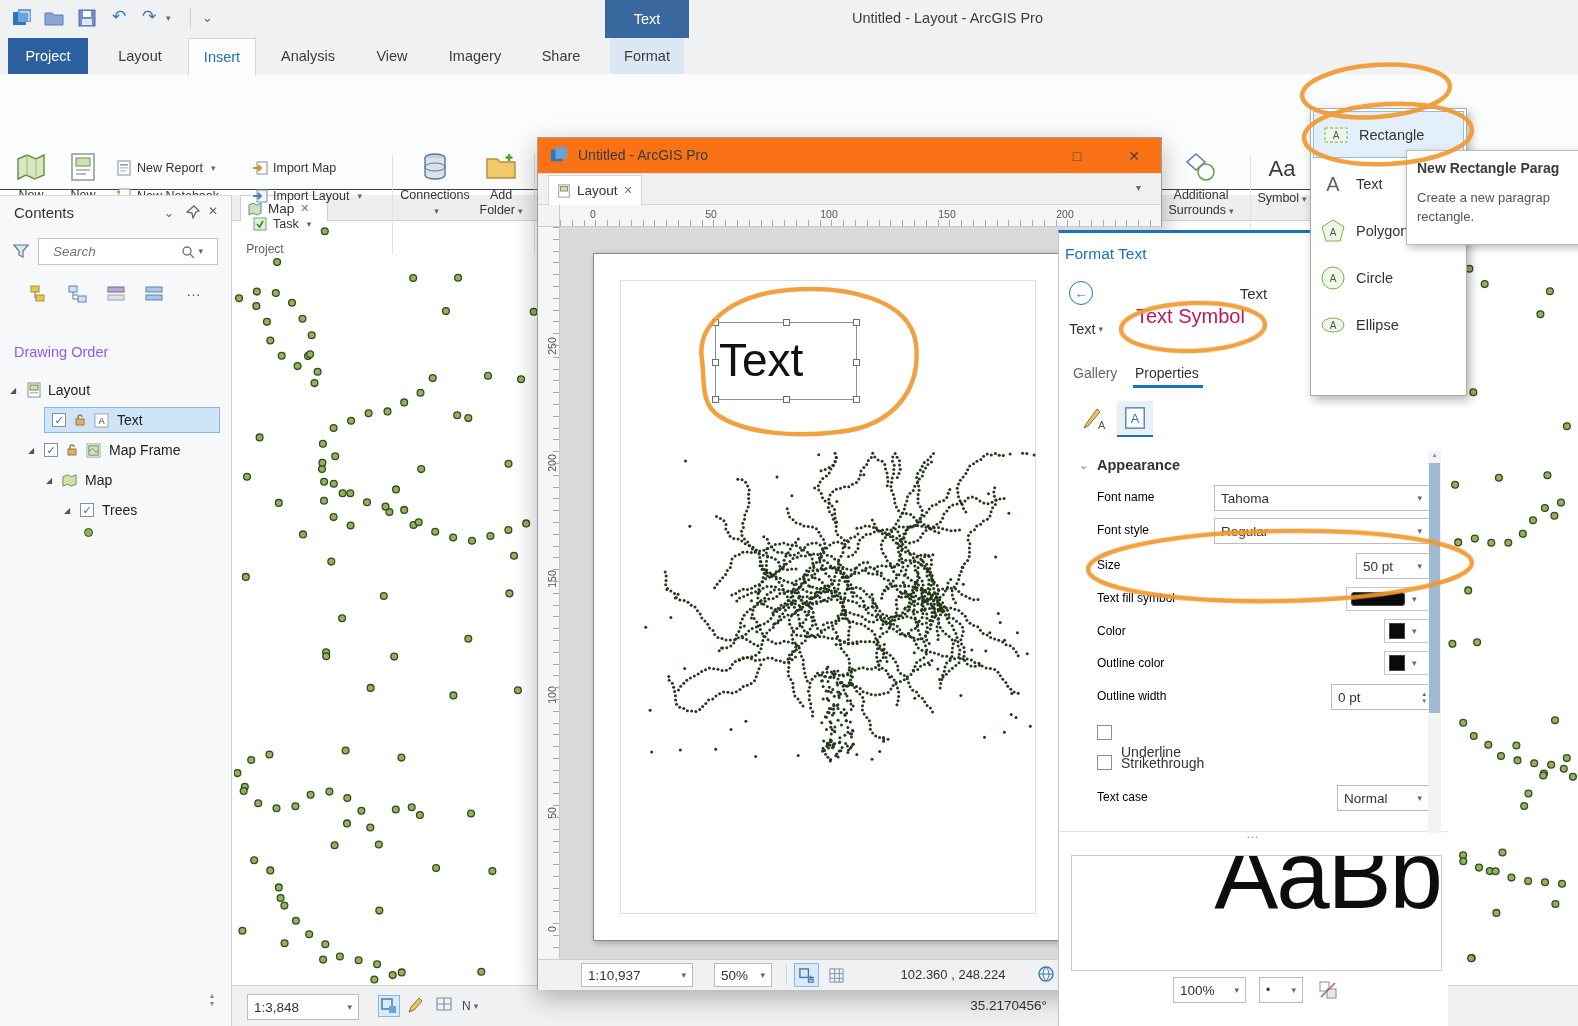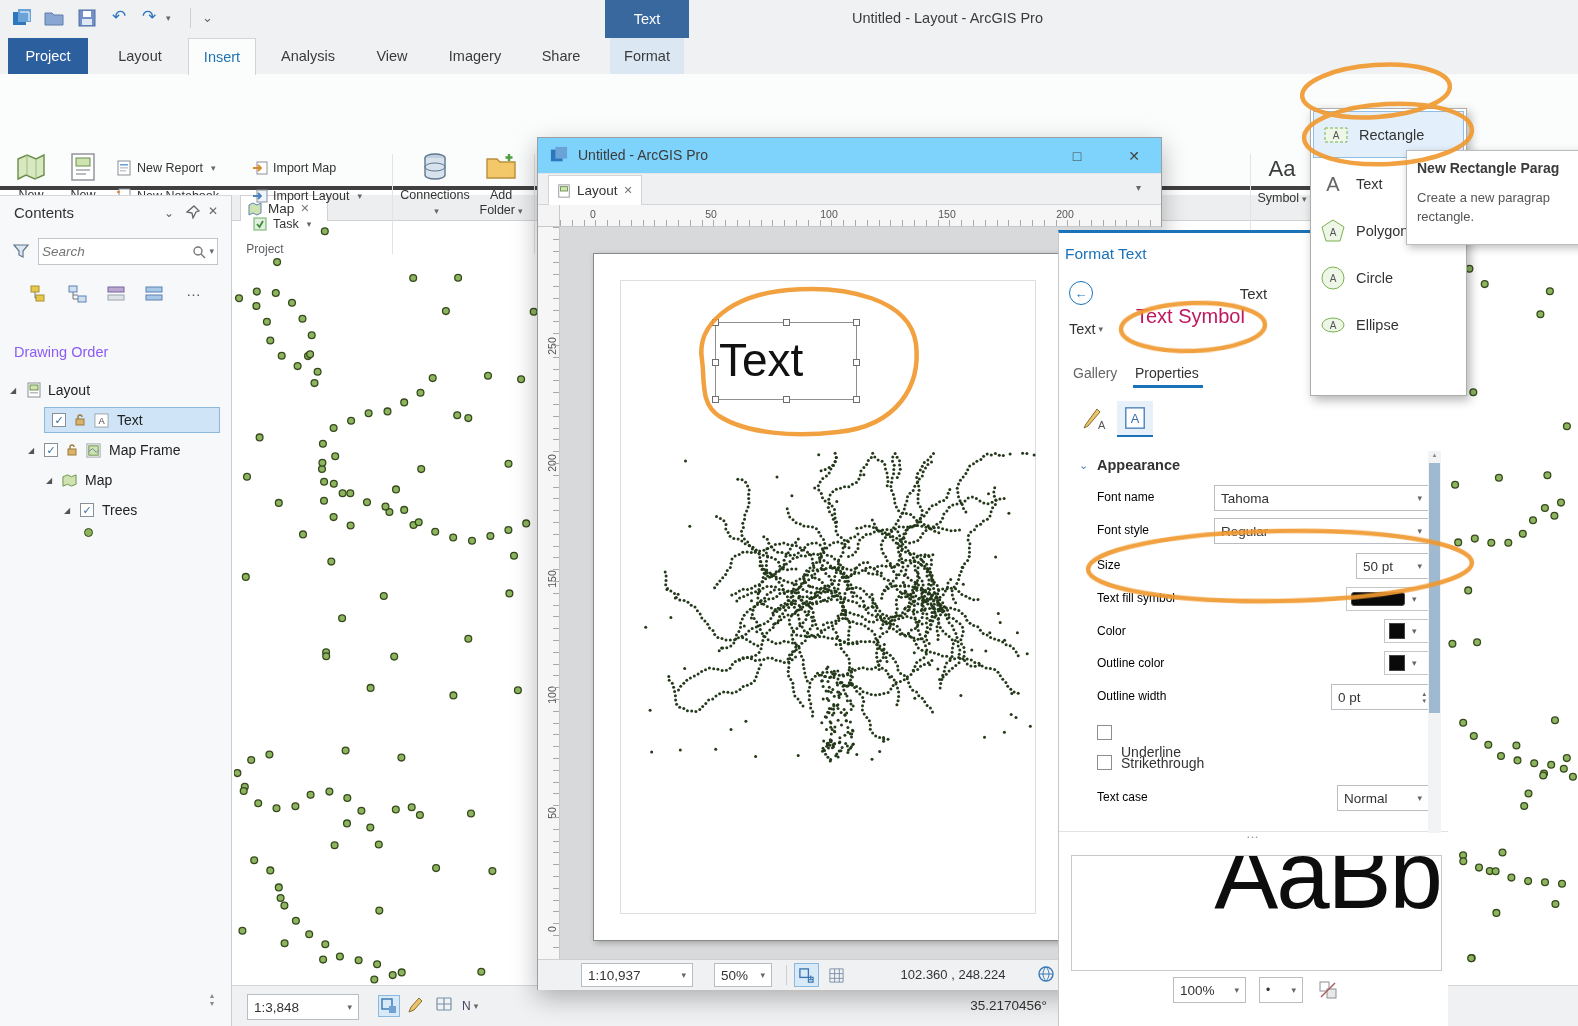--- a/index.html
+++ b/index.html
@@ -280,21 +280,21 @@
   <div class="tab" style="left:8px;width:80px;background:#2c5f9e;color:#fff">Project</div>
   <div class="tab" style="left:102px;width:76px">Layout</div>
   <div class="tab active" style="left:188px;width:68px">Insert</div>
   <div class="tab" style="left:266px;width:84px">Analysis</div>
   <div class="tab" style="left:360px;width:64px">View</div>
   <div class="tab" style="left:434px;width:82px">Imagery</div>
   <div class="tab" style="left:526px;width:70px">Share</div>
   <div class="tab" style="left:610px;width:74px;background:#dbe7f3">Format</div>
 </div>
 
-<div class="abs" style="left:0;top:74px;width:1578px;height:116px;background:#fbfcfc;border-bottom:4px solid #404040;z-index:4">
+<div class="abs" style="left:0;top:74px;width:1578px;height:116px;background:#fbfcfc;border-bottom:1px solid #404040;z-index:4">
 
   <div class="rbtn-lg" style="left:8px;width:46px">
     <svg width="32" height="32" viewBox="0 0 32 32">
           <polygon points="3,8 12,4 21,8 29,4 29,24 20,28 11,24 3,28" fill="#d8e8c0" stroke="#6b8f4a" stroke-width="1.4"></polygon>
           <path d="M12 4 V24 M21 8 V28" stroke="#9db97e" stroke-width="1"></path>
         </svg>
     <div style="margin-top:5px"><span>New</span><br><span>Map</span><span class="chev">▾</span></div>
   </div>
   <div class="rbtn-lg" style="left:58px;width:50px">
     <svg width="32" height="32" viewBox="0 0 32 32">
@@ -448,20 +448,27 @@
     <div style="margin-top:5px"><span>Chart</span><span class="chev">▾</span></div>
   </div>
   <div class="rbtn-lg" style="left:1108px;width:48px">
     <svg width="32" height="32" viewBox="0 0 32 32">
           <rect x="2" y="4" width="28" height="24" fill="#fff" stroke="#8a8f94" stroke-width="1.4"></rect>
           <rect x="2" y="4" width="28" height="6" fill="#c6d9ec"></rect>
           <path d="M2 16 H30 M2 22 H30 M11 4 V28 M21 4 V28" stroke="#9aa4ac" stroke-width="1"></path>
         </svg>
     <div style="margin-top:5px"><span>Table</span><span class="chev">▾</span></div>
   </div>
+  <div class="rbtn-lg" style="left:1160px;width:82px">
+    <svg width="32" height="32" viewBox="0 0 32 32">
+          <polygon points="11,3 20,11 11,19 2,11" fill="none" stroke="#5d82b4" stroke-width="1.6"></polygon>
+          <circle cx="21" cy="21" r="8" fill="none" stroke="#6b9f4a" stroke-width="1.6"></circle>
+        </svg>
+    <div style="margin-top:5px"><span>Additional</span><br><span>Surrounds</span><span class="chev">▾</span></div>
+  </div>
   <div class="rsep" style="left:1250px"></div>
 
   <div class="rbtn-lg" style="left:1258px;width:48px">
     <div style="font-size:22px;color:#3b3b3b;height:34px;display:flex;align-items:center">Aa</div>
     <div style="margin-top:6px"><span>Symbol</span><span class="chev">▾</span></div>
   </div>
 
   <div class="abs" style="left:1310px;top:78px;width:132px;height:27px;background:#dcebf7;border:1px solid #88b3d6;display:flex;align-items:center;padding:0 6px;font-size:13.5px">
     <svg width="16" height="16" viewBox="0 0 16 16" style="margin-right:6px">
           <rect x="1" y="3" width="14" height="10" fill="#eef6e8" stroke="#7ab24e" stroke-dasharray="2,1.5"></rect>
@@ -508,21 +515,21 @@
           <path d="M8 1 L13 6 L10 7 L7 13 L6 8 L1 7 Z" fill="none" stroke="#666" stroke-width="1.3"></path>
         </svg>
   </div>
   <div class="abs" style="left:208px;top:8px;font-size:12px;color:#666">✕</div>
 
   <div class="abs" style="left:12px;top:46px">
     <svg width="18" height="18" viewBox="0 0 18 18">
           <path d="M2 3 H16 L11 9 V15 L7 13 V9 Z" fill="#dfe7ee" stroke="#5f7890" stroke-width="1.2"></path>
         </svg>
   </div>
-  <div class="abs" style="left:38px;top:42px;width:180px;height:27px;background:#fff;border:1px solid #c2c6ca;display:flex;align-items:center;padding:0 3px">
+  <div class="abs" style="left:38px;top:42px;width:180px;height:27px;background:#fff;border:1px solid #c2c6ca;display:flex;align-items:center;padding:0 14px">
     <input style="flex: 1 1 0%; border: none; outline: none; font-style: italic; font-size: 13.5px; color: rgb(85, 85, 85); font-family: inherit; background: transparent; min-width: 0px;" placeholder="Search">
     <svg width="14" height="14" viewBox="0 0 14 14">
           <circle cx="6" cy="6" r="4" fill="none" stroke="#777" stroke-width="1.4"></circle>
           <path d="M9 9 L13 13" stroke="#777" stroke-width="1.4"></path>
         </svg>
     <span class="chev">▾</span>
   </div>
 
   <div class="abs" style="left:30px;top:88px">
     <svg width="20" height="20" viewBox="0 0 20 20">
@@ -616,21 +623,21 @@
   <div class="abs" style="left:84px;top:332px;width:9px;height:9px;border-radius:50%;background:#8cb55e;border:1.5px solid #36491d"></div>
 
   <div class="abs" style="left:210px;top:796px;font-size:8px;color:#888;line-height:8px">
     <div>▴</div>
     <div>▾</div>
   </div>
 </div>
 
 <div class="abs" style="left:537px;top:137px;width:625px;height:853px;background:#fff;border:1px solid #9b9fa3;box-shadow:0 8px 24px rgba(0,0,0,.28);z-index:10">
 
-  <div class="abs" style="left:0;top:0;width:100%;height:36px;background:#7dd3fc;border-bottom:1px solid #e4e4e4">
+  <div class="abs" style="left:0;top:0;width:100%;height:36px;background:#f97316;border-bottom:1px solid #e4e4e4">
     <div class="abs" style="left:12px;top:8px">
       <svg width="18" height="18" viewBox="0 0 20 20">
             <rect x="1" y="4" width="13" height="13" fill="#2f77bd"></rect>
             <rect x="6" y="1" width="13" height="13" fill="#6aa3d8"></rect>
           </svg>
     </div>
     <div class="abs" style="left:40px;top:9px;font-size:14px;color:#3b3b3b">Untitled - ArcGIS Pro</div>
     <div class="abs" style="left:517px;top:0;width:44px;height:36px;display:flex;align-items:center;justify-content:center;font-size:14px;color:#444">□</div>
     <div class="abs" style="left:571px;top:0;width:50px;height:36px;display:flex;align-items:center;justify-content:center;font-size:14px;color:#444">✕</div>
   </div>

